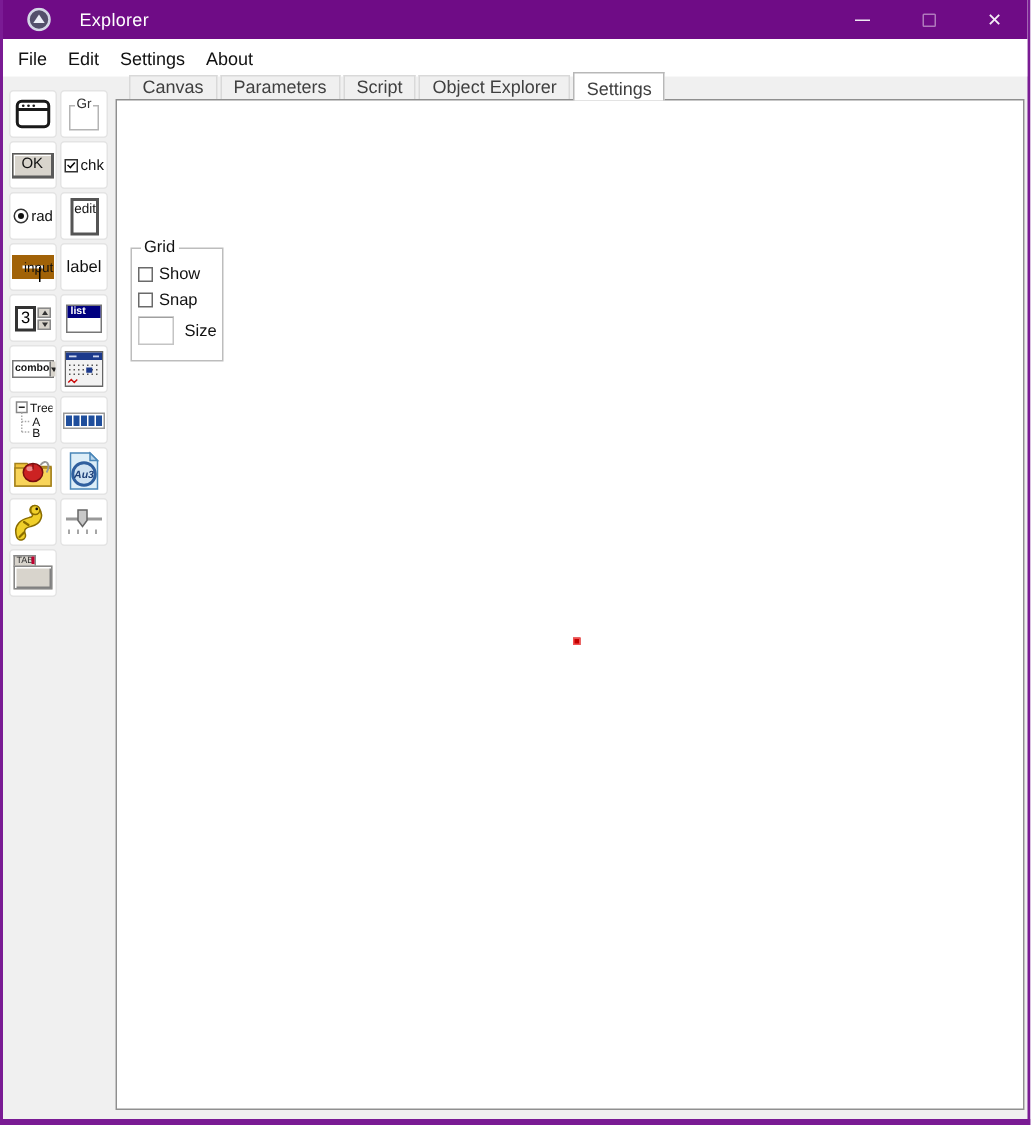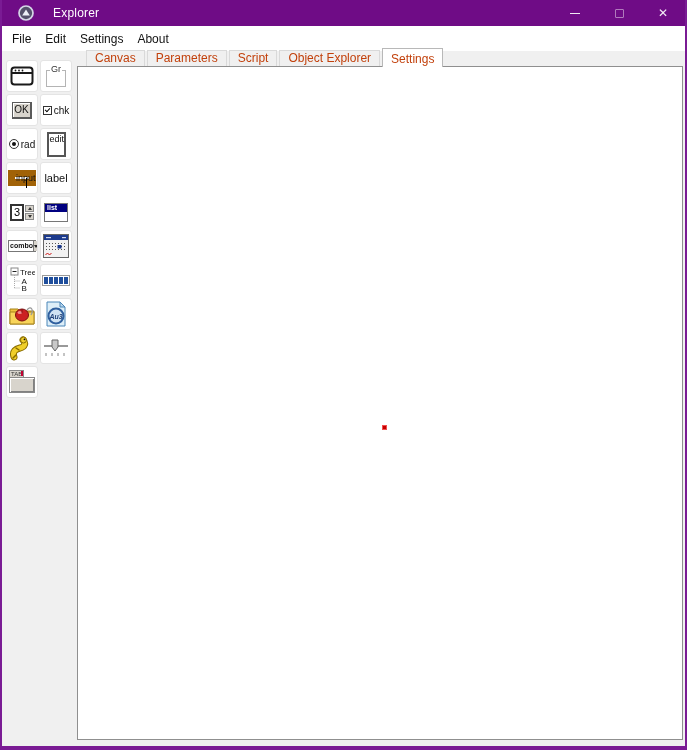--- a/index.html
+++ b/index.html
@@ -32,21 +32,21 @@
     border:1px solid #e4e4e4; border-radius:3px;
     display:flex; align-items:center; justify-content:center; overflow:hidden;
   }
   .c1 { left:4px; } .c2 { left:38px; }
   .r0{top:60px}.r1{top:94px}.r2{top:128px}.r3{top:162px}.r4{top:196px}
   .r5{top:230px}.r6{top:264px}.r7{top:298px}.r8{top:332px}.r9{top:366px}
 
   .mini-group { position:relative; width:20px; height:17px; border:1px solid #b4b4b4; margin-top:4px; }
   .mini-group span { position:absolute; top:-7px; left:3px; background:#fff; font-size:9px; color:#333; padding:0 1px; }
 
-  .ok-btn { width:20px; height:17px; background:#d8d4cc; border:1px solid #5a5a5a;
+  .ok-btn { width:28px; height:17px; background:#d8d4cc; border:1px solid #5a5a5a;
     border-right-width:2px; border-bottom-width:2px; box-shadow:inset 1px 1px 0 #fff;
     font-size:10px; color:#111; display:flex; align-items:center; justify-content:center; }
 
   .cbx-row, .rad-row { display:flex; align-items:center; font-size:10px; color:#111; }
   .cbx { width:9px; height:9px; border:1px solid #333; background:#fff; position:relative; flex:none; }
   .cbx .tick { position:absolute; left:1px; top:1px; width:5px; height:3px;
     border-left:1px solid #000; border-bottom:1px solid #000; transform:rotate(-48deg); }
   .rad { width:10px; height:10px; border:1px solid #333; border-radius:50%; background:#fff;
     display:flex; align-items:center; justify-content:center; flex:none; }
   .rad .dot { width:4px; height:4px; background:#111; border-radius:50%; }
@@ -85,21 +85,21 @@
   .tabicon { position:relative; width:26px; height:24px; }
   .tabicon .tab-top { position:absolute; top:0; left:0; width:15px; height:8px; background:#d8d4cc;
     border:1px solid #888; border-bottom:none; font-size:6px; line-height:6px; color:#333; padding-left:1px; }
   .tabicon .redline { position:absolute; top:1px; left:12px; width:2px; height:5px; background:#c00030; }
   .tabicon .tab-body { position:absolute; top:7px; left:0; width:26px; height:16px; background:#d8d4cc;
     border:1px solid #888; box-shadow:inset 1px 1px 0 #fff, inset -1px -1px 0 #808080; }
 
   
   .tabstrip { position:absolute; left:84px; top:48px; height:19px; display:flex; align-items:flex-end; z-index:5; }
   .tab { height:16px; margin-bottom:1px; margin-right:2px; padding:1px 8px; background:#f0f0f0;
-    border:1px solid #d9d9d9; border-bottom:none; font-size:12px; line-height:13px; color:#c2410c; }
+    border:1px solid #d9d9d9; border-bottom:none; font-size:12px; line-height:13px; color:#404040; }
   .tab.active { height:19px; margin-bottom:0; background:#fff; border:1px solid #b8b8b8;
     border-bottom:none; padding-top:3px; line-height:15px; }
 
   
   .panel { position:absolute; left:75px; top:66px; width:606px; height:674px;
     background:#fff; border:1px solid #8f8f8f; z-index:2; }
 
   fieldset { position:absolute; border:1px solid #bdbdbd; padding:1px 4px 4px; background:#fff; }
   legend { font-size:11px; color:#111; padding:0 2px; margin-left:2px; }
   .fs-theme { left:9px; top:9px; width:52px; height:72px; }
@@ -347,17 +347,32 @@
     <div class="tab">Canvas</div>
     <div class="tab">Parameters</div>
     <div class="tab">Script</div>
     <div class="tab">Object Explorer</div>
     <div class="tab active">Settings</div>
   </div>
 
   <div class="panel">
 
 
+    <fieldset class="fs-grid">
+      <legend>Grid</legend>
+      <div class="opt-row">
+        <span class="opt-check"></span>
+        <span class="opt-lbl">Show</span>
+      </div>
+      <div class="opt-row">
+        <span class="opt-check"></span>
+        <span class="opt-lbl">Snap</span>
+      </div>
+      <div class="size-row">
+        <input class="size-input" type="text" value="" style="">
+        <span class="size-lbl">Size</span>
+      </div>
+    </fieldset>
 
     <div class="marker"></div>
   </div>
 
 </div>
 
 </body></html>

